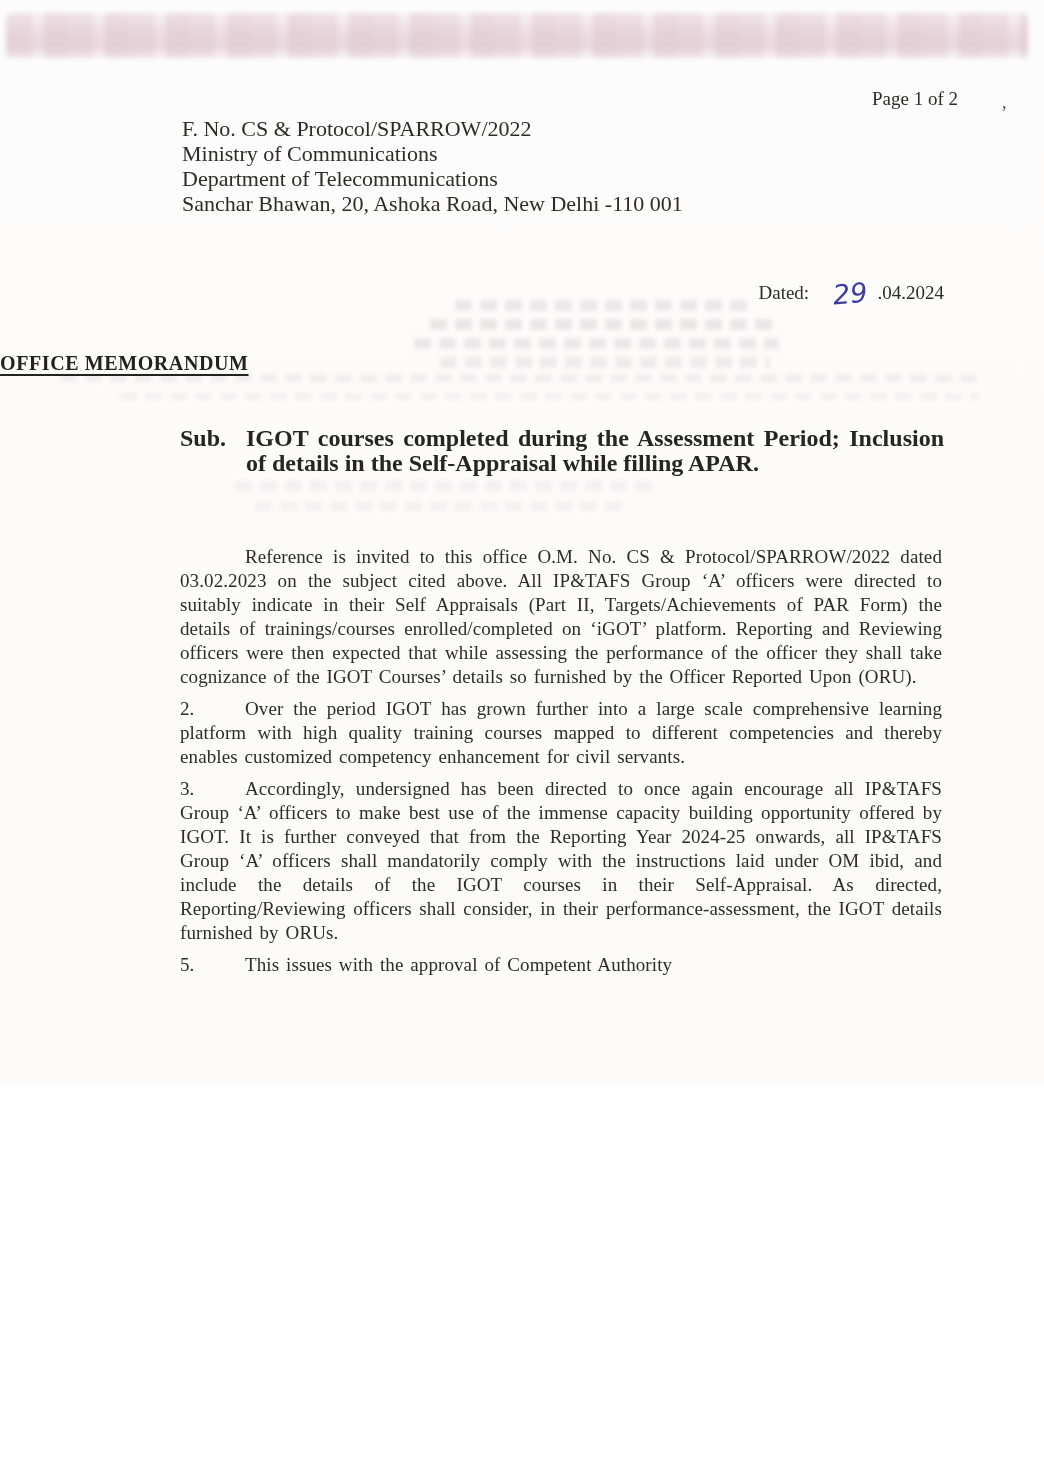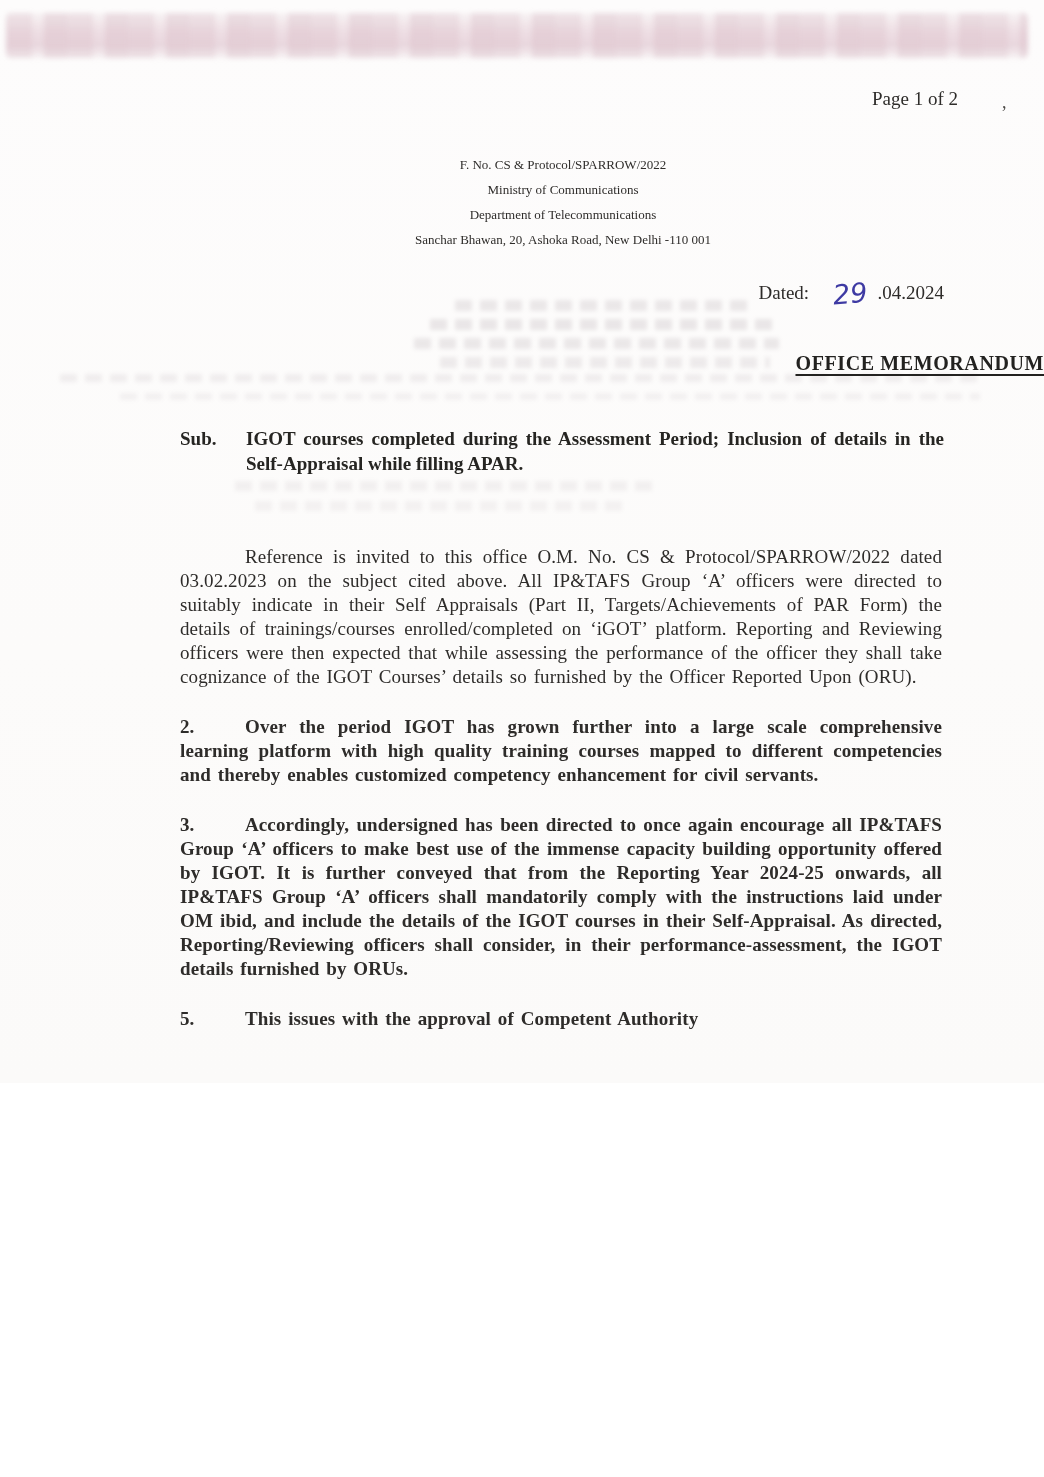--- a/index.html
+++ b/index.html
@@ -62,23 +62,23 @@
     font-size: 19px;
   }
   .stray-mark {
     position: absolute;
     top: 92px; left: 1002px;
     font-size: 18px;
     color: #4a4845;
   }
   .letterhead {
     position: absolute;
-    top: 152px; left: 182px; width: 762px;
-    text-align: center;
-    font-size: 13px;
+    top: 116px; left: 182px; width: 762px;
+    text-align: left;
+    font-size: 22px;
     line-height: 25px;
   }
   .dated {
     position: absolute;
     top: 280px; right: 100px;
     font-size: 19px;
   }
   .hand-day {
     display: inline-block;
     font-family: "DejaVu Sans", sans-serif;
@@ -89,57 +89,57 @@
     transform: rotate(-5deg);
     margin: 0 10px 0 24px;
     position: relative;
     top: 4px;
   }
 
   
   .title-wrap {
     position: absolute;
     top: 352px; left: 0; width: 100%;
-    text-align: right;
+    text-align: left;
   }
   .doc-title {
     font-size: 20px;
     font-weight: bold;
     letter-spacing: .6px;
     color: #232220;
     text-decoration: underline;
     text-underline-offset: 4px;
     text-decoration-thickness: 1.5px;
   }
   .subject {
     position: absolute;
     top: 426px; left: 180px; width: 764px;
     display: grid;
     grid-template-columns: 66px 1fr;
     font-weight: bold;
-    font-size: 19px;
+    font-size: 24px;
     line-height: 25px;
     color: #262522;
   }
   .subject .sub-text { text-align: justify; }
 
   
   .bodytext {
     position: absolute;
     top: 545px; left: 180px; width: 762px;
     font-size: 19px;
     line-height: 24px;
     letter-spacing: .1px;
     word-spacing: 2px;
   }
   .doc-para {
     margin: 0;
     text-align: justify;
   }
-  .doc-para + .doc-para { margin-top: 26px; font-weight: bold; }
+  .doc-para + .doc-para { margin-top: 8px; }
   .pnum {
     display: inline-block;
     width: 65px;
     text-align: left;
     word-spacing: normal;
   }
 
   
   .signature {
     position: absolute;

